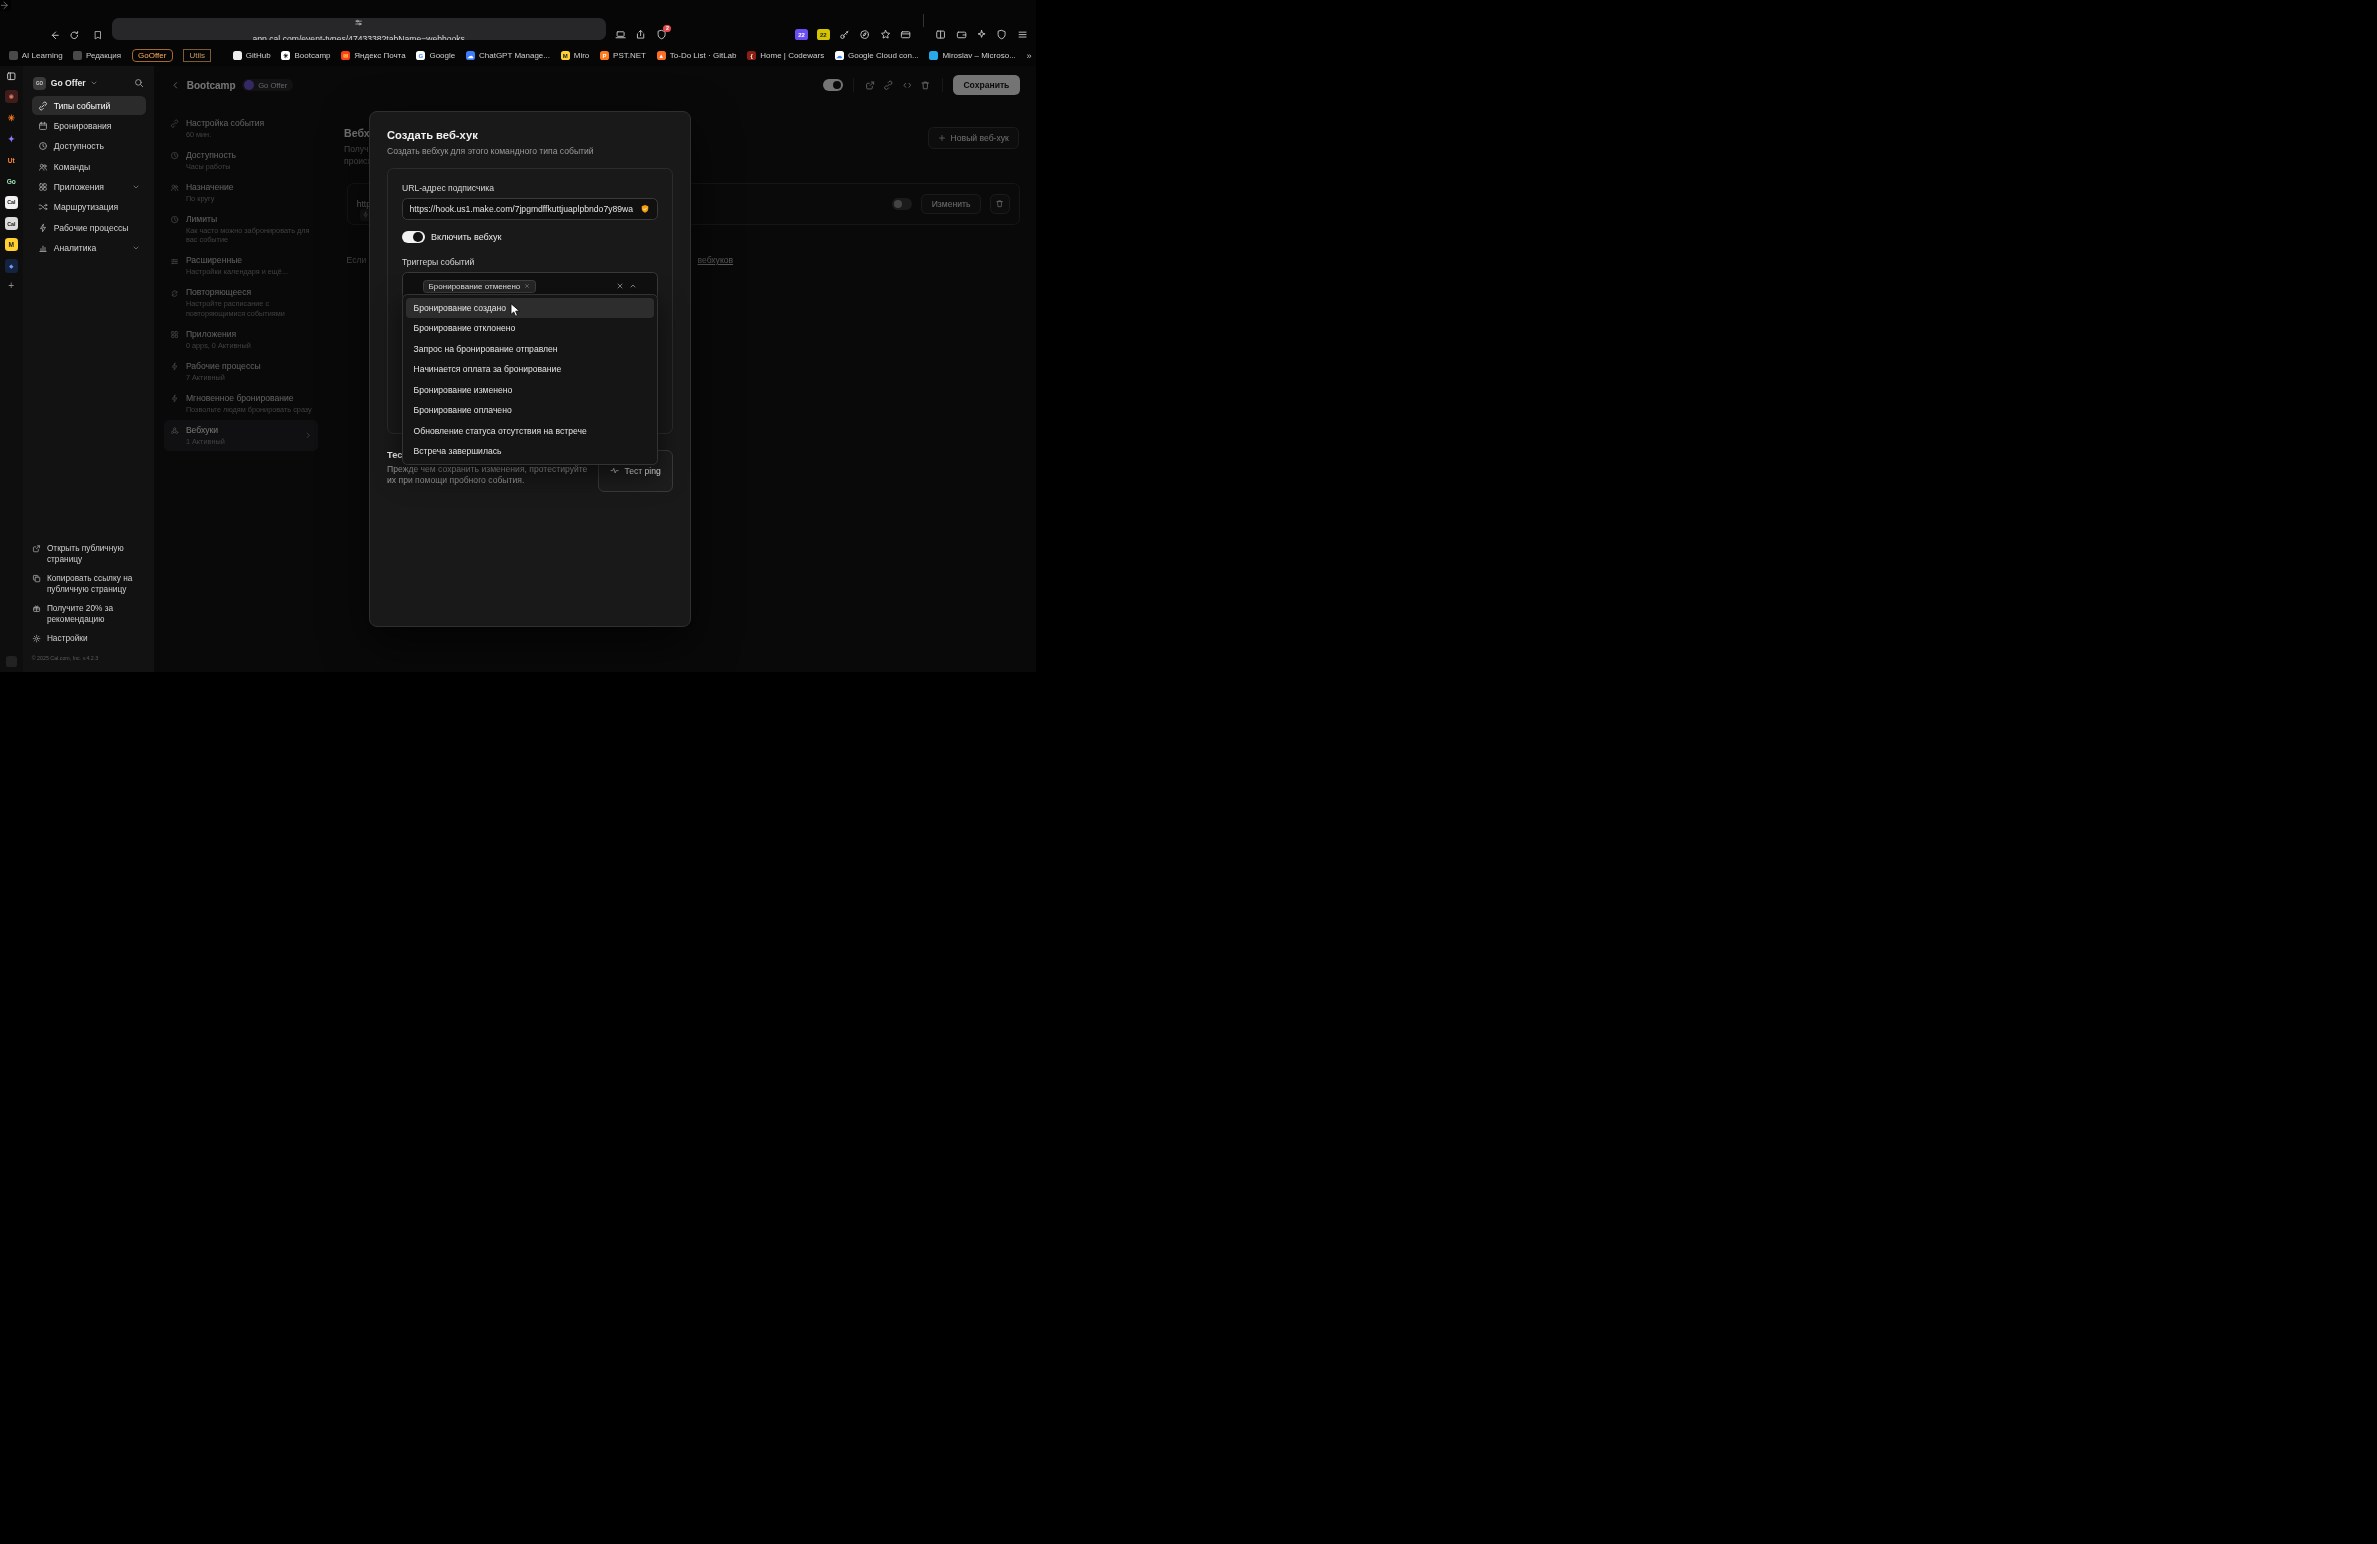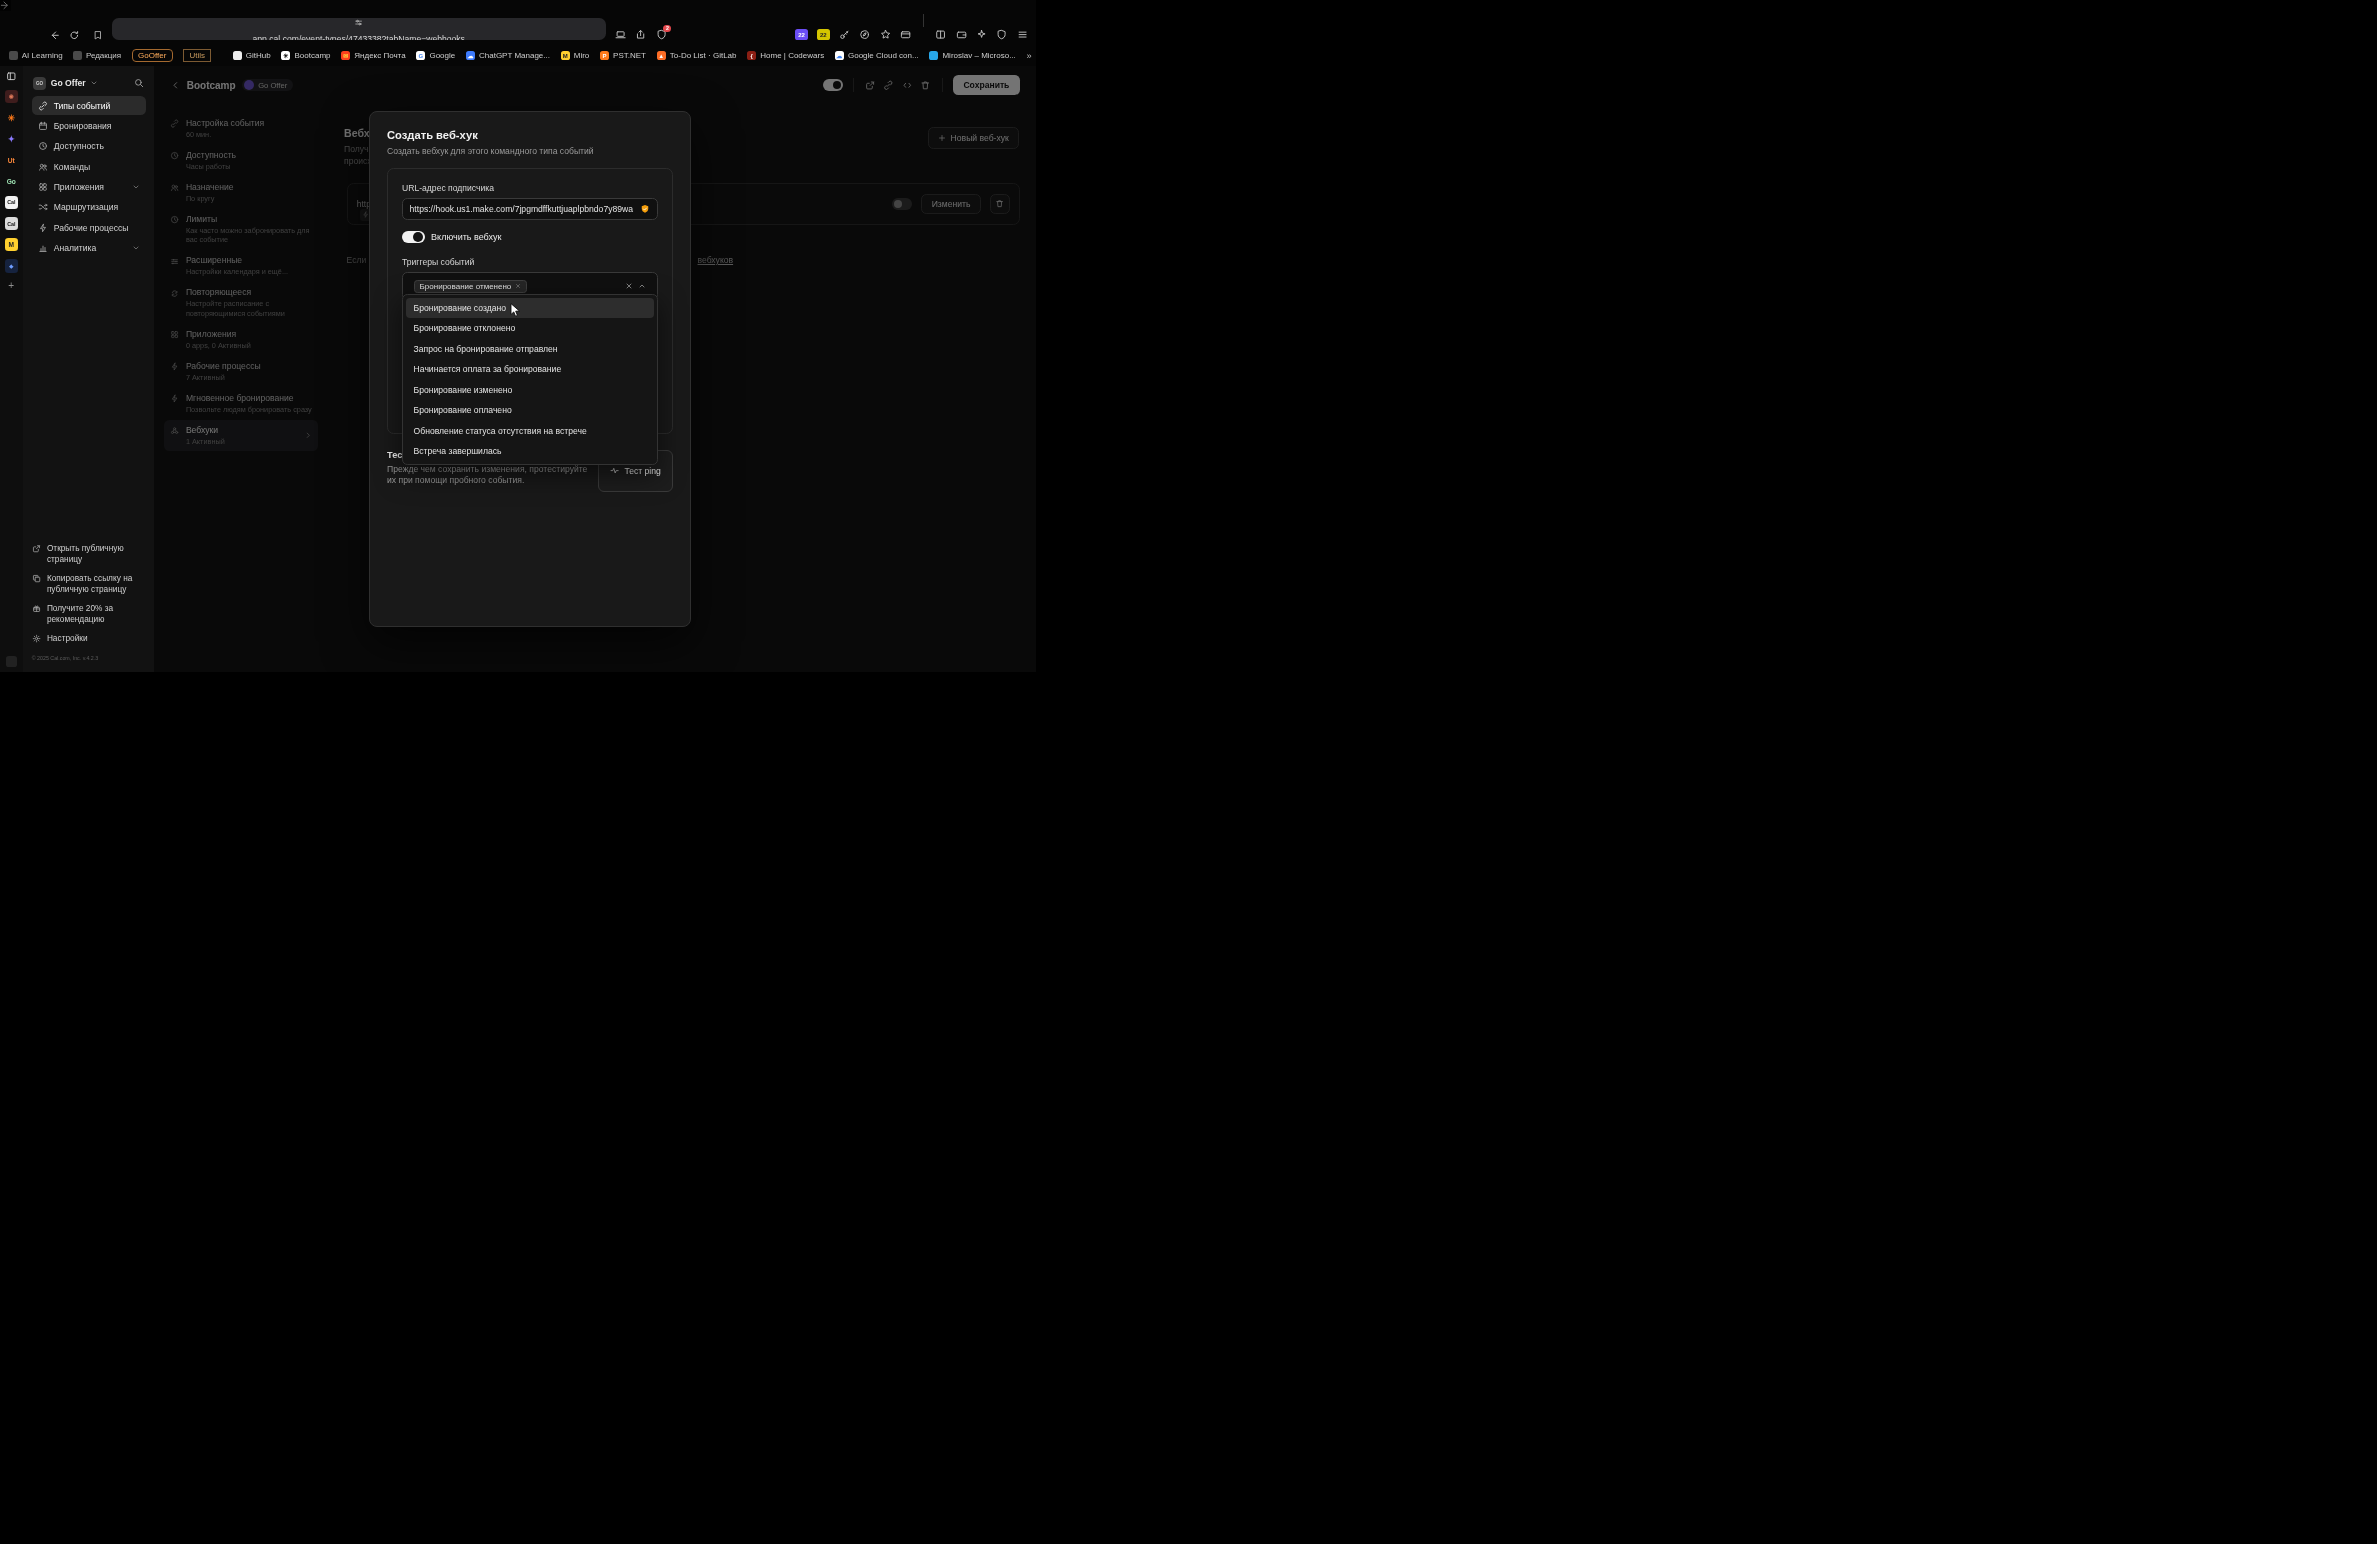--- a/index.html
+++ b/index.html
@@ -119,21 +119,21 @@
   .m-title{ color:#f2f2f2; font-size:11.2px; font-weight:600; }
   .m-sub{ color:#9a9a9a; font-size:8.6px; margin-top:4.6px; }
   .form-box{ margin-top:12px; border:0.7px solid #2c2c2c; border-radius:6.6px; padding:14px; height:266px; overflow:hidden; }
   .f-label{ color:#d6d6d6; font-size:8.6px; font-weight:500; }
   .f-input{ margin-top:5.3px; height:22.5px; width:100%; background:#101010; border:0.7px solid #3a3a3a; border-radius:5.3px; display:flex; align-items:center; padding:0 6.6px; gap:5.3px; }
   .f-input input{ flex:1; background:transparent; border:none; outline:none; color:#e3e3e3; font-size:8.6px; font-family:inherit; min-width:0; }
   .shield-badge{ width:10px; height:10px; flex:none; }
   .toggle-row{ margin-top:10.6px; display:flex; align-items:center; gap:6.6px; }
   .toggle-label{ color:#ebebeb; font-size:9px; font-weight:500; }
   .trig-label{ margin-top:14px; }
-  .mselect{ margin-top:5px; height:28px; width:100%; background:#101010; border:0.7px solid #3a3a3a; border-radius:5.3px; display:flex; align-items:center; padding:0 11px; gap:5.3px; }
+  .mselect{ margin-top:5px; height:28px; width:100%; background:#101010; border:0.7px solid #3a3a3a; border-radius:5.3px; display:flex; align-items:center; padding:0 20px; gap:5.3px; }
   .chip{ display:flex; align-items:center; gap:4px; background:#262626; border:0.7px solid #3f3f3f; border-radius:3.3px; padding:1.3px 4.6px; color:#e0e0e0; font-size:8px; white-space:nowrap; }
   .chip .cx{ color:#9a9a9a; width:6px; height:6px; }
   .msel-ic{ color:#b5b5b5; width:8px; height:8px; flex:none; }
   .msel-spacer{ flex:1; }
   .dropdown{ position:absolute; left:32px; top:182px; width:256px; background:#151515; border:0.7px solid #333; border-radius:5.3px; padding:2.6px; box-shadow:0 9.2px 26.4px rgba(0,0,0,.55); z-index:60; }
   .opt{ height:20.5px; line-height:20.5px; padding:0 8px; border-radius:4px; color:#e3e3e3; font-size:8.6px; white-space:nowrap; overflow:hidden; }
   .opt.hl{ background:#2d2d2d; }
   .test-sec{ margin-top:16px; display:flex; align-items:flex-start; }
   .test-txt{ width:206px; }
   .t-title{ color:#ededed; font-size:9.2px; font-weight:700; }

